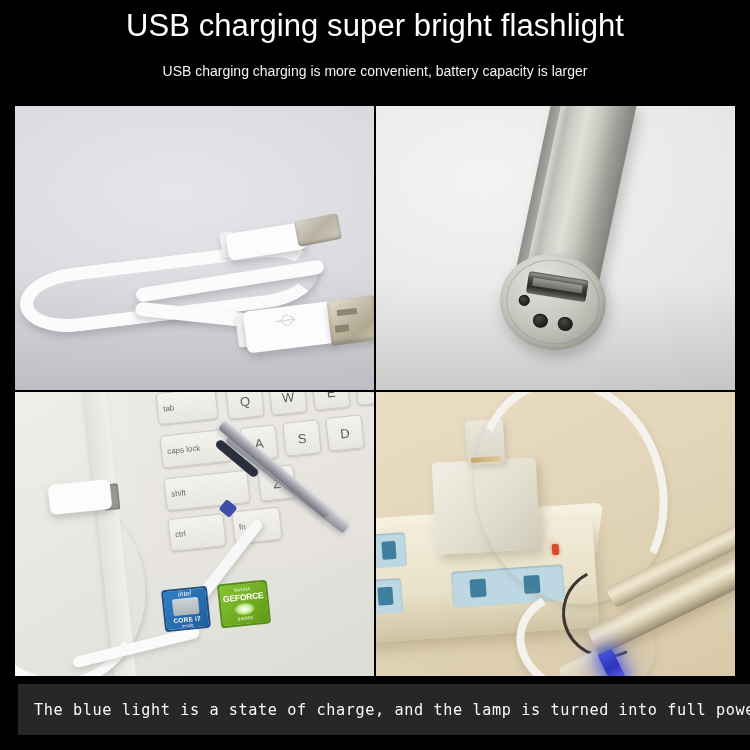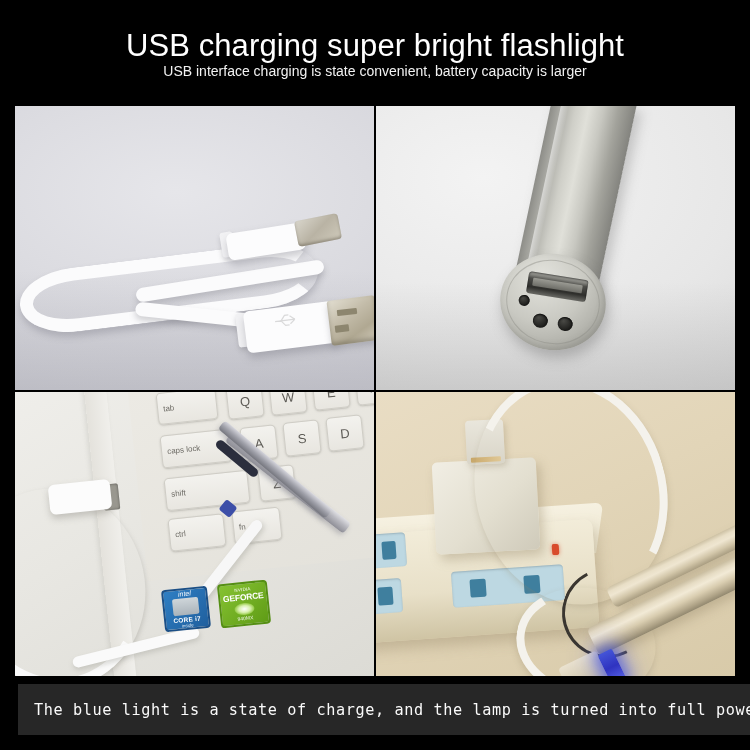--- a/index.html
+++ b/index.html
@@ -8,21 +8,21 @@
     width: 750px; height: 750px;
     background: #000;
     font-family: "Liberation Sans", sans-serif;
     overflow: hidden;
   }
   .page { position: relative; width: 750px; height: 750px; background: #000; }
 
   
   .header { position: absolute; left: 0; top: 0; width: 750px; height: 106px; background: #000; }
   .title {
-    position: absolute; left: 0; top: 28px; width: 750px;
+    position: absolute; left: 0; top: 8px; width: 750px;
     text-align: center; color: #ffffff;
     font-size: 31px; font-weight: 400; letter-spacing: .1px;
     white-space: nowrap;
   }
   .subtitle {
     position: absolute; left: 0; top: 63px; width: 750px;
     text-align: center; color: #f2f2f2;
     font-size: 14px; font-weight: 400; white-space: nowrap;
   }
 
@@ -374,21 +374,21 @@
     padding-left: 16px;
   }
 </style>
 </head>
 <body>
 
 <div class="page">
 
   <div class="header">
     <div class="title">USB charging super bright flashlight</div>
-    <div class="subtitle">USB interface charging is state convenient, battery capacity is larger</div>
+    <div class="subtitle">USB charging charging is more convenient, battery capacity is larger</div>
   </div>
 
   <div class="grid">
 
     <div class="panel p1">
       <div class="floorshade"></div>
       <div class="cable-loop"></div>
       <div class="cable-arm arm-a"></div>
       <div class="cable-arm arm-b"></div>
       <div class="plug-micro-neck"></div>

